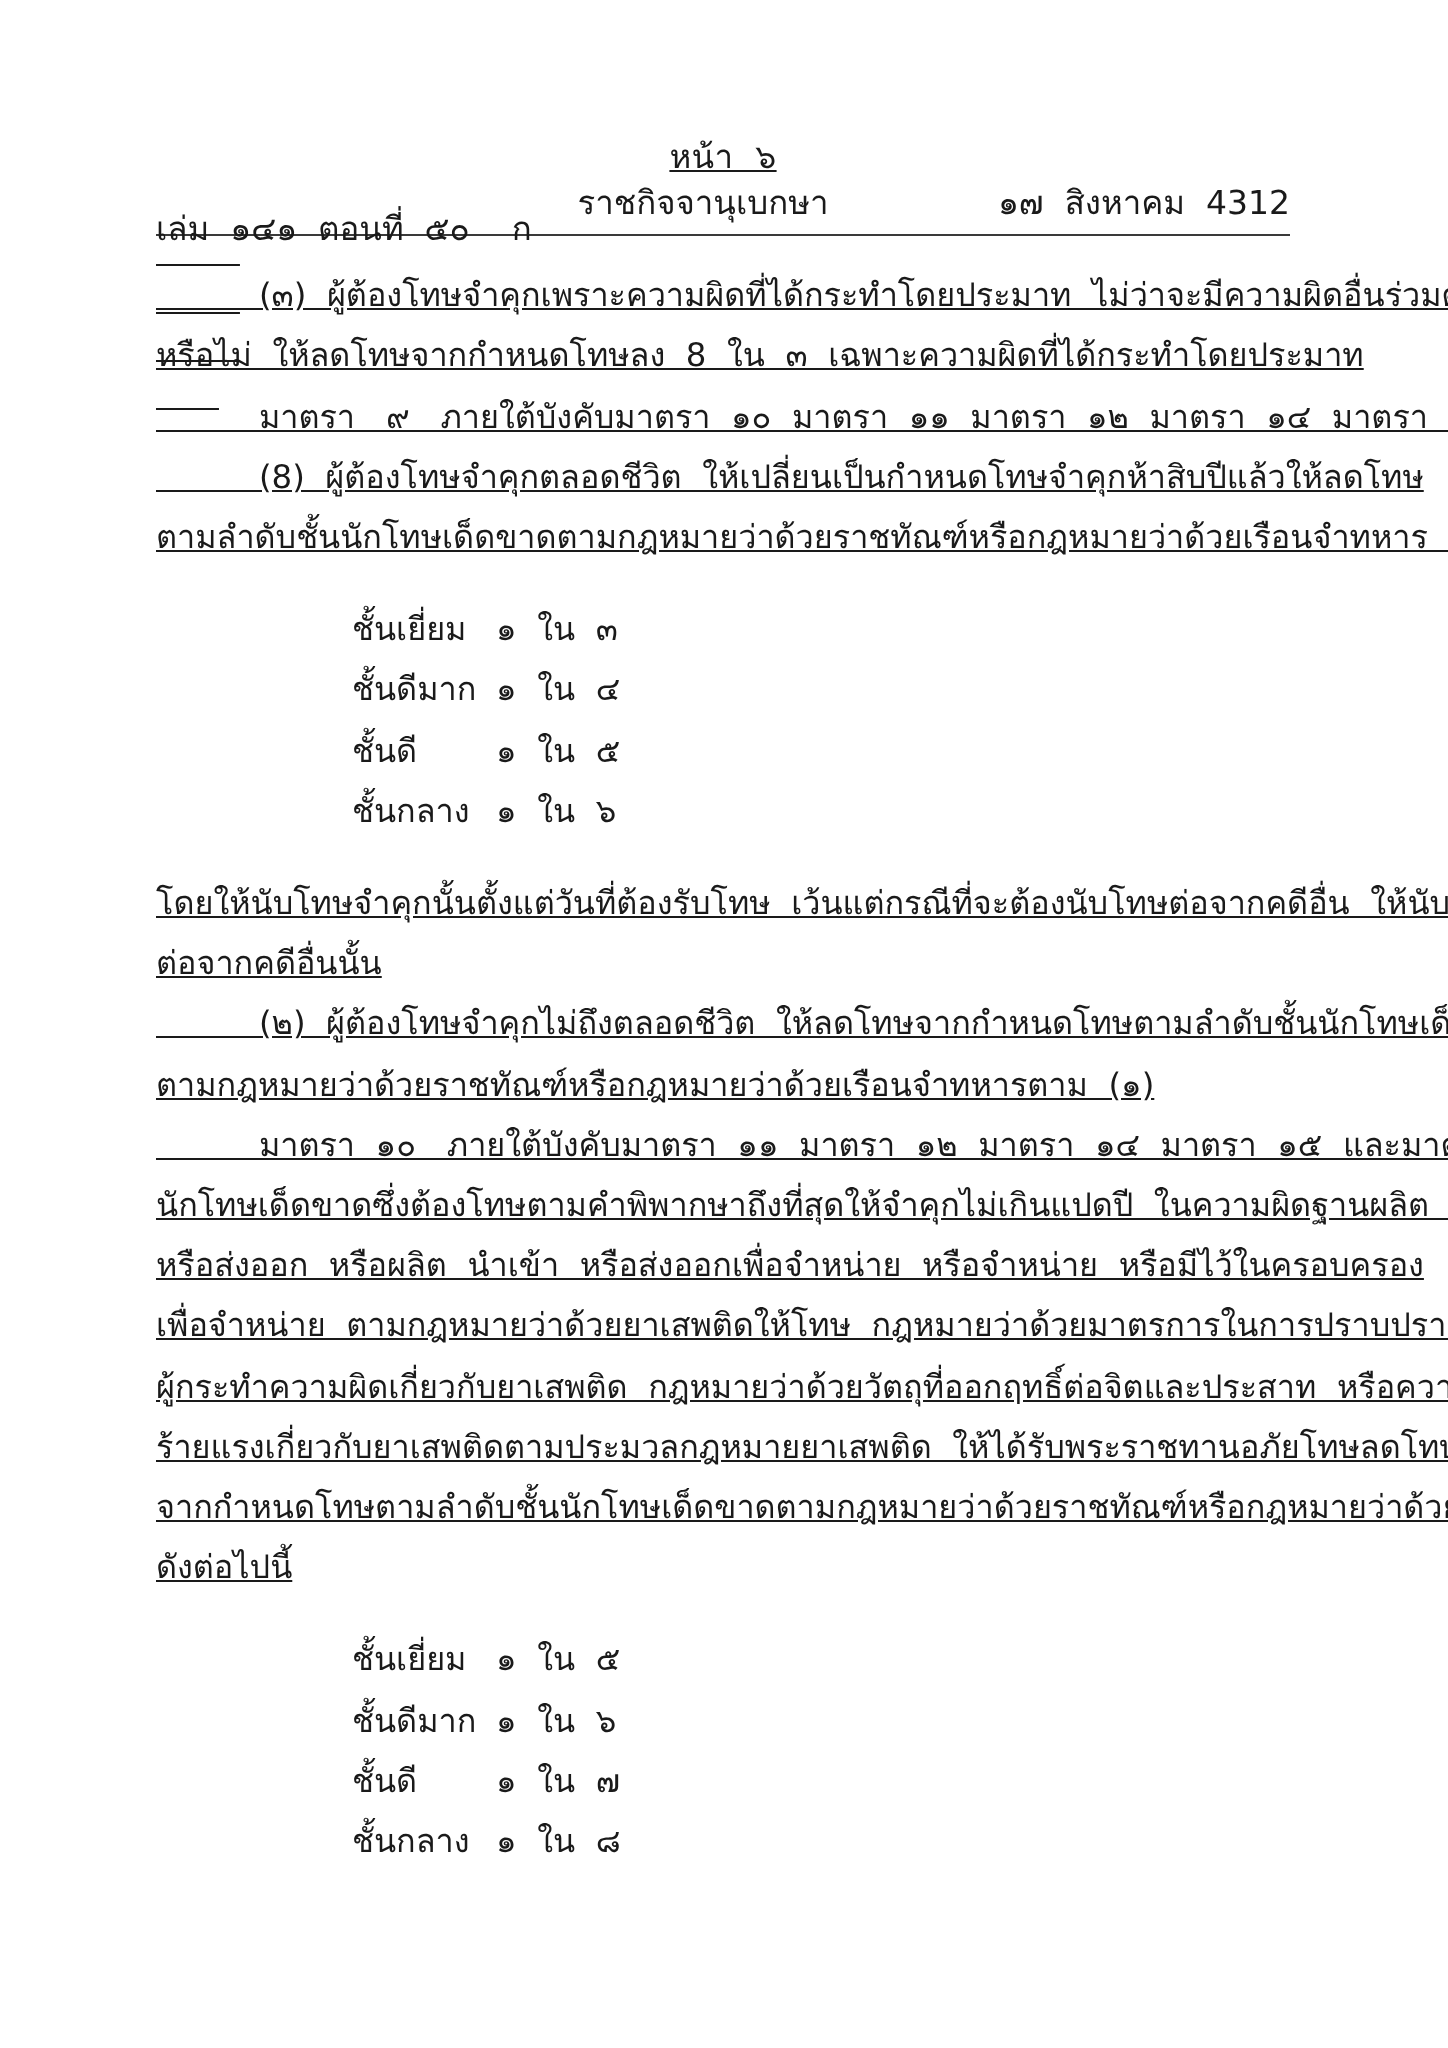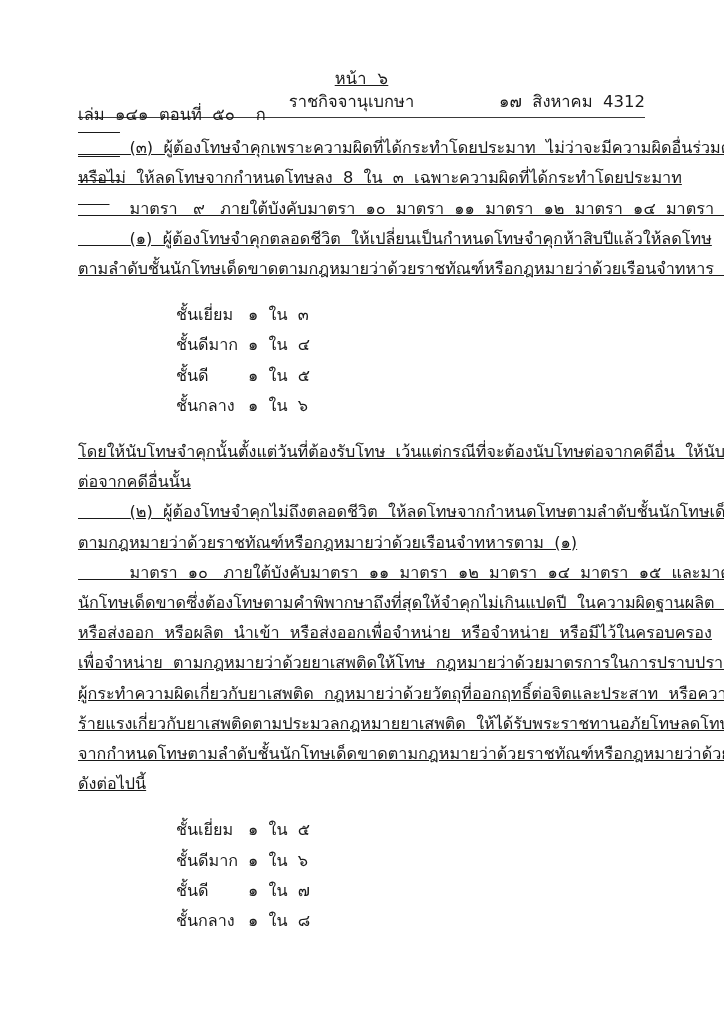--- a/index.html
+++ b/index.html
@@ -133,21 +133,21 @@
         <span class="head-mid">ราชกิจจานุเบกษา</span>
         <span class="head-right">๑๗  สิงหาคม  4312</span>
       </div>
 
       <hr class="head-rule">
     </div>
 
     <div class="body-block" id="body-root">
         <p class="para"><span class="ln">          (๓)  ผู้ต้องโทษจำคุกเพราะความผิดที่ได้กระทำโดยประมาท  ไม่ว่าจะมีความผิดอื่นร่วมด้วย</span><span class="ln">หรือไม่  ให้ลดโทษจากกำหนดโทษลง  8  ใน  ๓  เฉพาะความผิดที่ได้กระทำโดยประมาท</span></p>
         <p class="para"><span class="ln">          มาตรา   ๙   ภายใต้บังคับมาตรา  ๑๐  มาตรา  ๑๑  มาตรา  ๑๒  มาตรา  ๑๔  มาตรา  ๑๕</span></p>
-        <p class="para"><span class="ln">          (๑)  ผู้ต้องโทษจำคุกตลอดชีวิต  ให้เปลี่ยนเป็นกำหนดโทษจำคุกห้าสิบปีแล้วให้ลดโทษ</span><span class="ln">ตามลำดับชั้นนักโทษเด็ดขาดตามกฎหมายว่าด้วยราชทัณฑ์หรือกฎหมายว่าด้วยเรือนจำทหาร  ดังต่อไปนี้</span></p>
+        <p class="para"><span class="ln">          (8)  ผู้ต้องโทษจำคุกตลอดชีวิต  ให้เปลี่ยนเป็นกำหนดโทษจำคุกห้าสิบปีแล้วให้ลดโทษ</span><span class="ln">ตามลำดับชั้นนักโทษเด็ดขาดตามกฎหมายว่าด้วยราชทัณฑ์หรือกฎหมายว่าด้วยเรือนจำทหาร  ดังต่อไปนี้</span></p>
         <ul class="grade-list">
           <li class="grade-row"><span class="grade-label">ชั้นเยี่ยม</span><span class="grade-ratio">๑  ใน  ๓</span></li>
           <li class="grade-row"><span class="grade-label">ชั้นดีมาก</span><span class="grade-ratio">๑  ใน  ๔</span></li>
           <li class="grade-row"><span class="grade-label">ชั้นดี</span><span class="grade-ratio">๑  ใน  ๕</span></li>
           <li class="grade-row"><span class="grade-label">ชั้นกลาง</span><span class="grade-ratio">๑  ใน  ๖</span></li>
         </ul>
         <p class="para"><span class="ln">โดยให้นับโทษจำคุกนั้นตั้งแต่วันที่ต้องรับโทษ  เว้นแต่กรณีที่จะต้องนับโทษต่อจากคดีอื่น  ให้นับโทษ</span><span class="ln">ต่อจากคดีอื่นนั้น</span></p>
         <p class="para"><span class="ln">          (๒)  ผู้ต้องโทษจำคุกไม่ถึงตลอดชีวิต  ให้ลดโทษจากกำหนดโทษตามลำดับชั้นนักโทษเด็ดขาด</span><span class="ln">ตามกฎหมายว่าด้วยราชทัณฑ์หรือกฎหมายว่าด้วยเรือนจำทหารตาม  (๑)</span></p>
         <p class="para"><span class="ln">          มาตรา  ๑๐   ภายใต้บังคับมาตรา  ๑๑  มาตรา  ๑๒  มาตรา  ๑๔  มาตรา  ๑๕  และมาตรา  ๑๗</span><span class="ln">นักโทษเด็ดขาดซึ่งต้องโทษตามคำพิพากษาถึงที่สุดให้จำคุกไม่เกินแปดปี  ในความผิดฐานผลิต  นำเข้า</span><span class="ln">หรือส่งออก  หรือผลิต  นำเข้า  หรือส่งออกเพื่อจำหน่าย  หรือจำหน่าย  หรือมีไว้ในครอบครอง</span><span class="ln">เพื่อจำหน่าย  ตามกฎหมายว่าด้วยยาเสพติดให้โทษ  กฎหมายว่าด้วยมาตรการในการปราบปราม</span><span class="ln">ผู้กระทำความผิดเกี่ยวกับยาเสพติด  กฎหมายว่าด้วยวัตถุที่ออกฤทธิ์ต่อจิตและประสาท  หรือความผิด</span><span class="ln">ร้ายแรงเกี่ยวกับยาเสพติดตามประมวลกฎหมายยาเสพติด  ให้ได้รับพระราชทานอภัยโทษลดโทษ</span><span class="ln">จากกำหนดโทษตามลำดับชั้นนักโทษเด็ดขาดตามกฎหมายว่าด้วยราชทัณฑ์หรือกฎหมายว่าด้วยเรือนจำทหาร</span><span class="ln">ดังต่อไปนี้</span></p>
         <ul class="grade-list">

